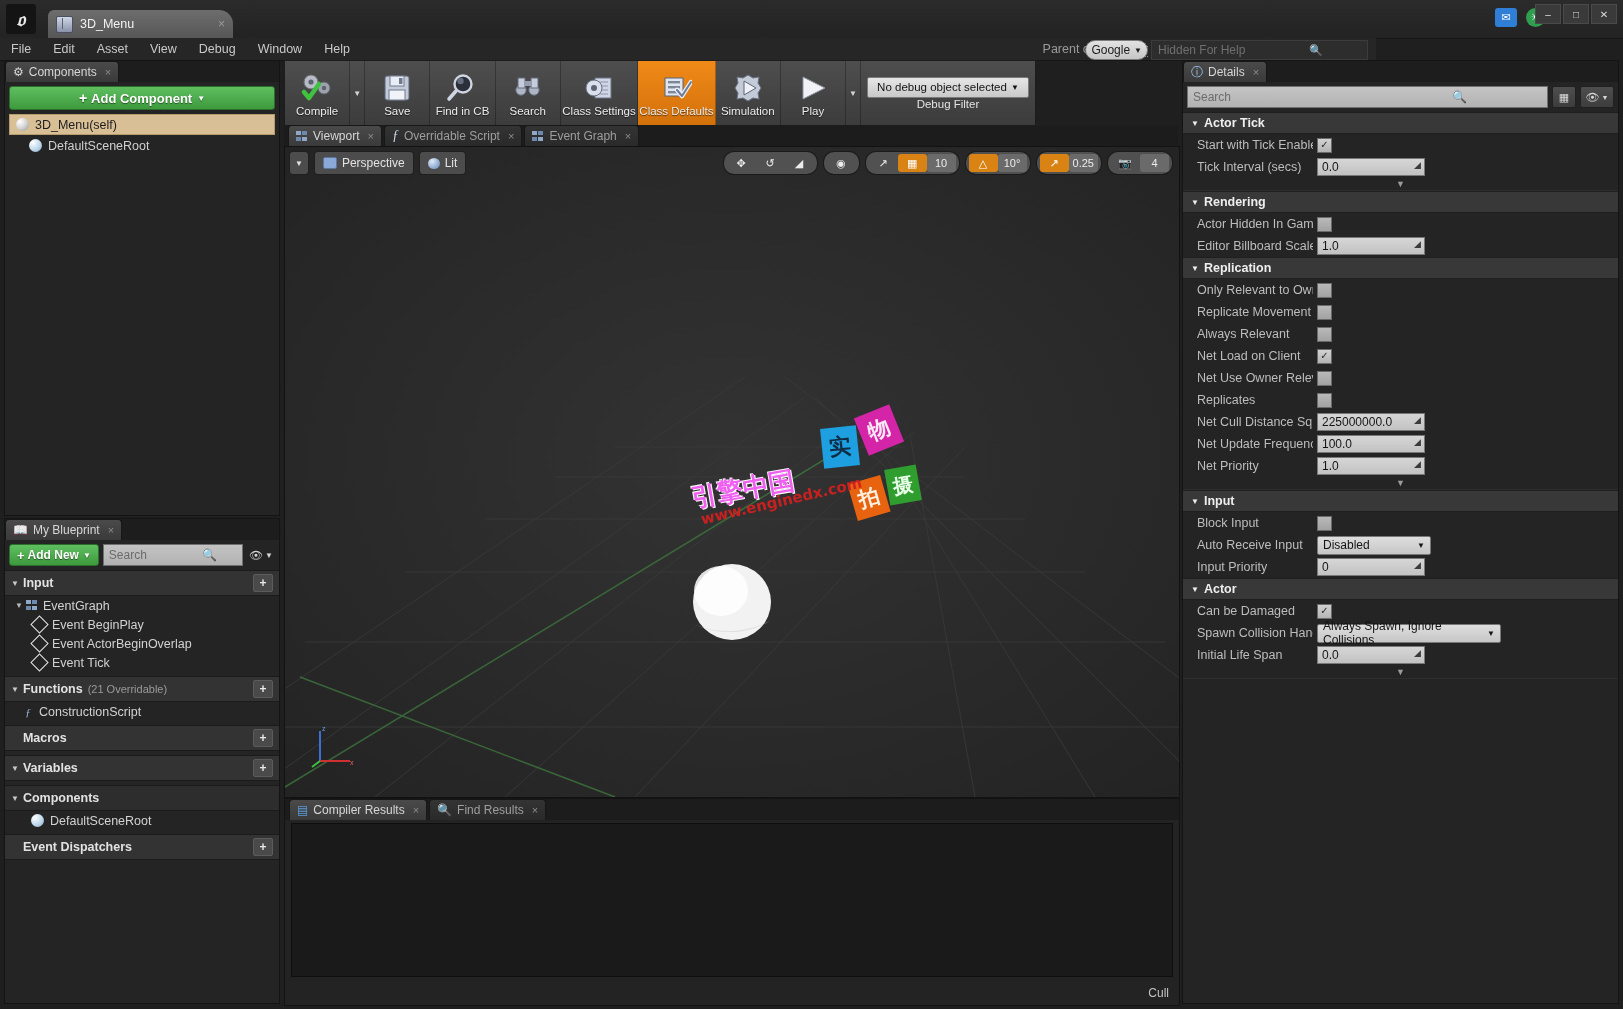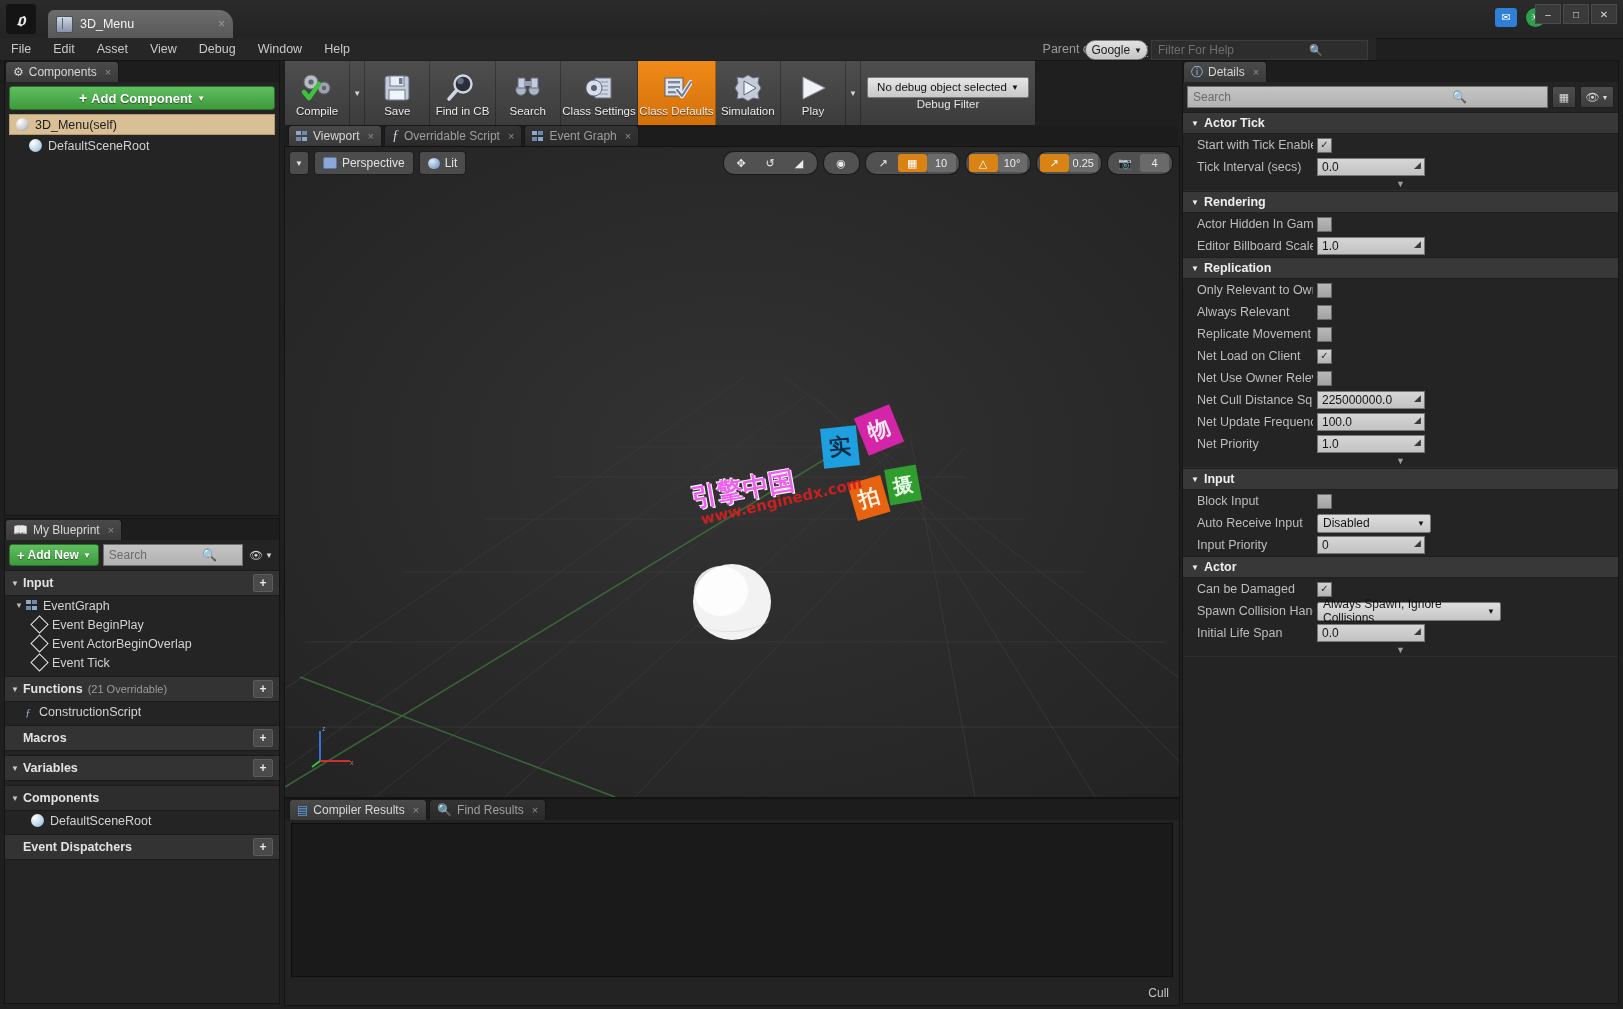--- a/index.html
+++ b/index.html
@@ -199,21 +199,21 @@
     <div class="menuitem">Help</div>
 
     <div class="parentclass">
       <span>Parent class:</span><b>Actor</b>
     </div>
     <div class="googlebtn">
       <span>Google</span>
       <span class="ca">▼</span>
     </div>
     <div class="searchhelp">
-      <span>Filter For Help</span>
+      <span>Hidden For Help</span>
       <span class="mag">🔍</span>
     </div>
   </div>
 
   <div class="panel" id="components">
     <div class="tabstrip">
       <div class="ptab">
         <span class="ti">⚙</span>
         <span>Components</span>
         <span class="tx">×</span>
@@ -657,39 +657,45 @@
       <span class="arrow">▼</span>
       <span>Replication</span>
     </div>
     <div class="drow">
       <div class="dl">Only Relevant to Owner</div>
       <div class="dv">
           <span class="chk off">✓</span>
         </div>
     </div>
     <div class="drow">
+      <div class="dl">Replicate Movement</div>
+      <div class="dv">
+          <span class="chk off">✓</span>
+        </div>
+    </div>
+    <div class="drow">
       <div class="dl">Always Relevant</div>
       <div class="dv">
           <span class="chk off">✓</span>
         </div>
     </div>
     <div class="drow">
-      <div class="dl">Replicate Movement</div>
+      <div class="dl">Net Load on Client</div>
+      <div class="dv">
+          <span class="chk">✓</span>
+        </div>
+    </div>
+    <div class="drow">
+      <div class="dl">Net Use Owner Relevancy</div>
       <div class="dv">
           <span class="chk off">✓</span>
         </div>
     </div>
     <div class="drow">
-      <div class="dl">Net Load on Client</div>
-      <div class="dv">
-          <span class="chk">✓</span>
-        </div>
-    </div>
-    <div class="drow">
-      <div class="dl">Net Use Owner Relevancy</div>
+      <div class="dl">Replicates</div>
       <div class="dv">
           <span class="chk off">✓</span>
         </div>
     </div>
     <div class="drow">
       <div class="dl">Net Cull Distance Squared</div>
       <div class="dv">
           <span class="numfield">
             <span>225000000.0</span>
             <span class="sp">◢</span>

